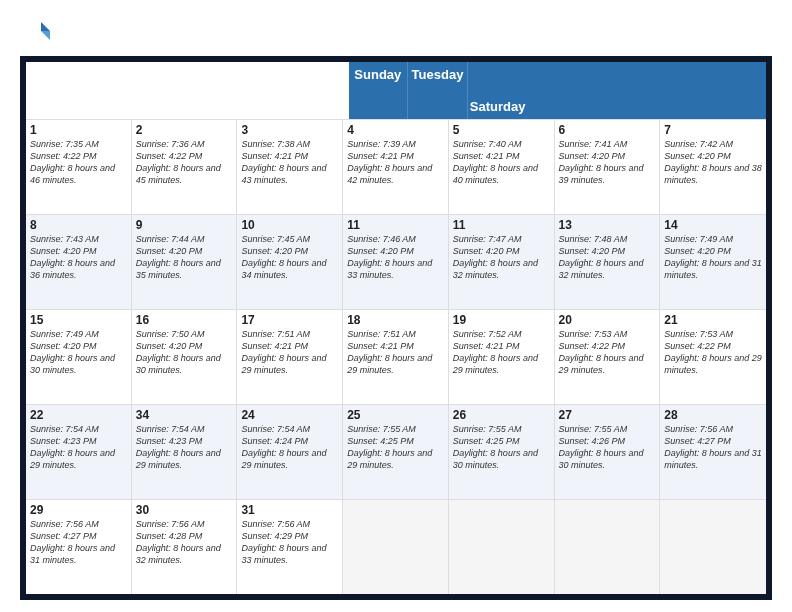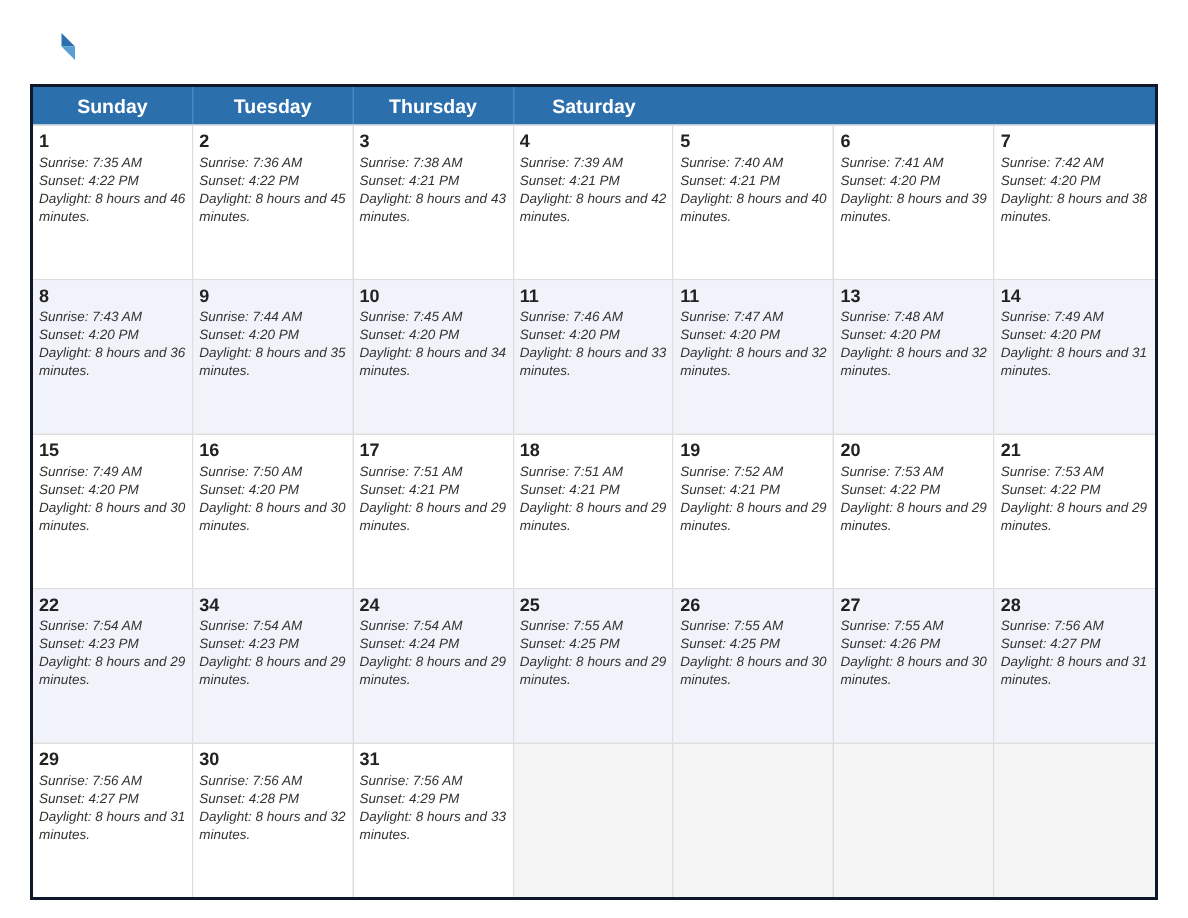--- a/index.html
+++ b/index.html
@@ -57,36 +57,37 @@
       line-height: 1.1;
     }
     .subtitle {
       font-size: 14px;
       color: #555;
     }
     .calendar {
       flex: 1;
       display: flex;
       flex-direction: column;
-      border: 2px solid #0f172a;
+      border: 6px solid #0f172a;
+      align-items: flex-end;
     }
     .cal-header {
       display: grid;
       grid-template-columns: repeat(7, 1fr);
       background: #2c6fad;
     }
     .cal-header-cell {
       color: #fff;
       font-size: 13px;
       font-weight: bold;
       text-align: center;
       padding: 5px 2px;
       border-right: 1px solid #4a88c4;
     }
-    .cal-header-cell:last-child { border-right: none; }
+    .cal-header-cell:last-child { border-right: none; margin-top: 32px; }
     .cal-body {
       flex: 1;
       display: flex;
       flex-direction: column;
     }
     .cal-row {
       display: grid;
       grid-template-columns: repeat(7, 1fr);
       flex: 1;
       border-top: 1px solid #ddd;
@@ -134,21 +135,20 @@
     <div class="title-area">
       <div class="month-title"></div>
       <div class="subtitle"></div>
     </div>
   </div>
 
   <div class="calendar">
     <div class="cal-header" id="cal-header">
         <div class="cal-header-cell">Sunday</div>
         <div class="cal-header-cell">Tuesday</div>
-        <div class="cal-header-cell">Thursday</div>
         <div class="cal-header-cell">Saturday</div>
       </div>
     <div class="cal-body" id="cal-body">
         <div class="cal-row">
           <div class="cal-cell">
             <span class="day-num">1</span>
             <div class="cell-text">Sunrise: 7:35 AM<br>Sunset: 4:22 PM<br>Daylight: 8 hours and 46 minutes.</div>
           </div>
           <div class="cal-cell">
             <span class="day-num">2</span>

